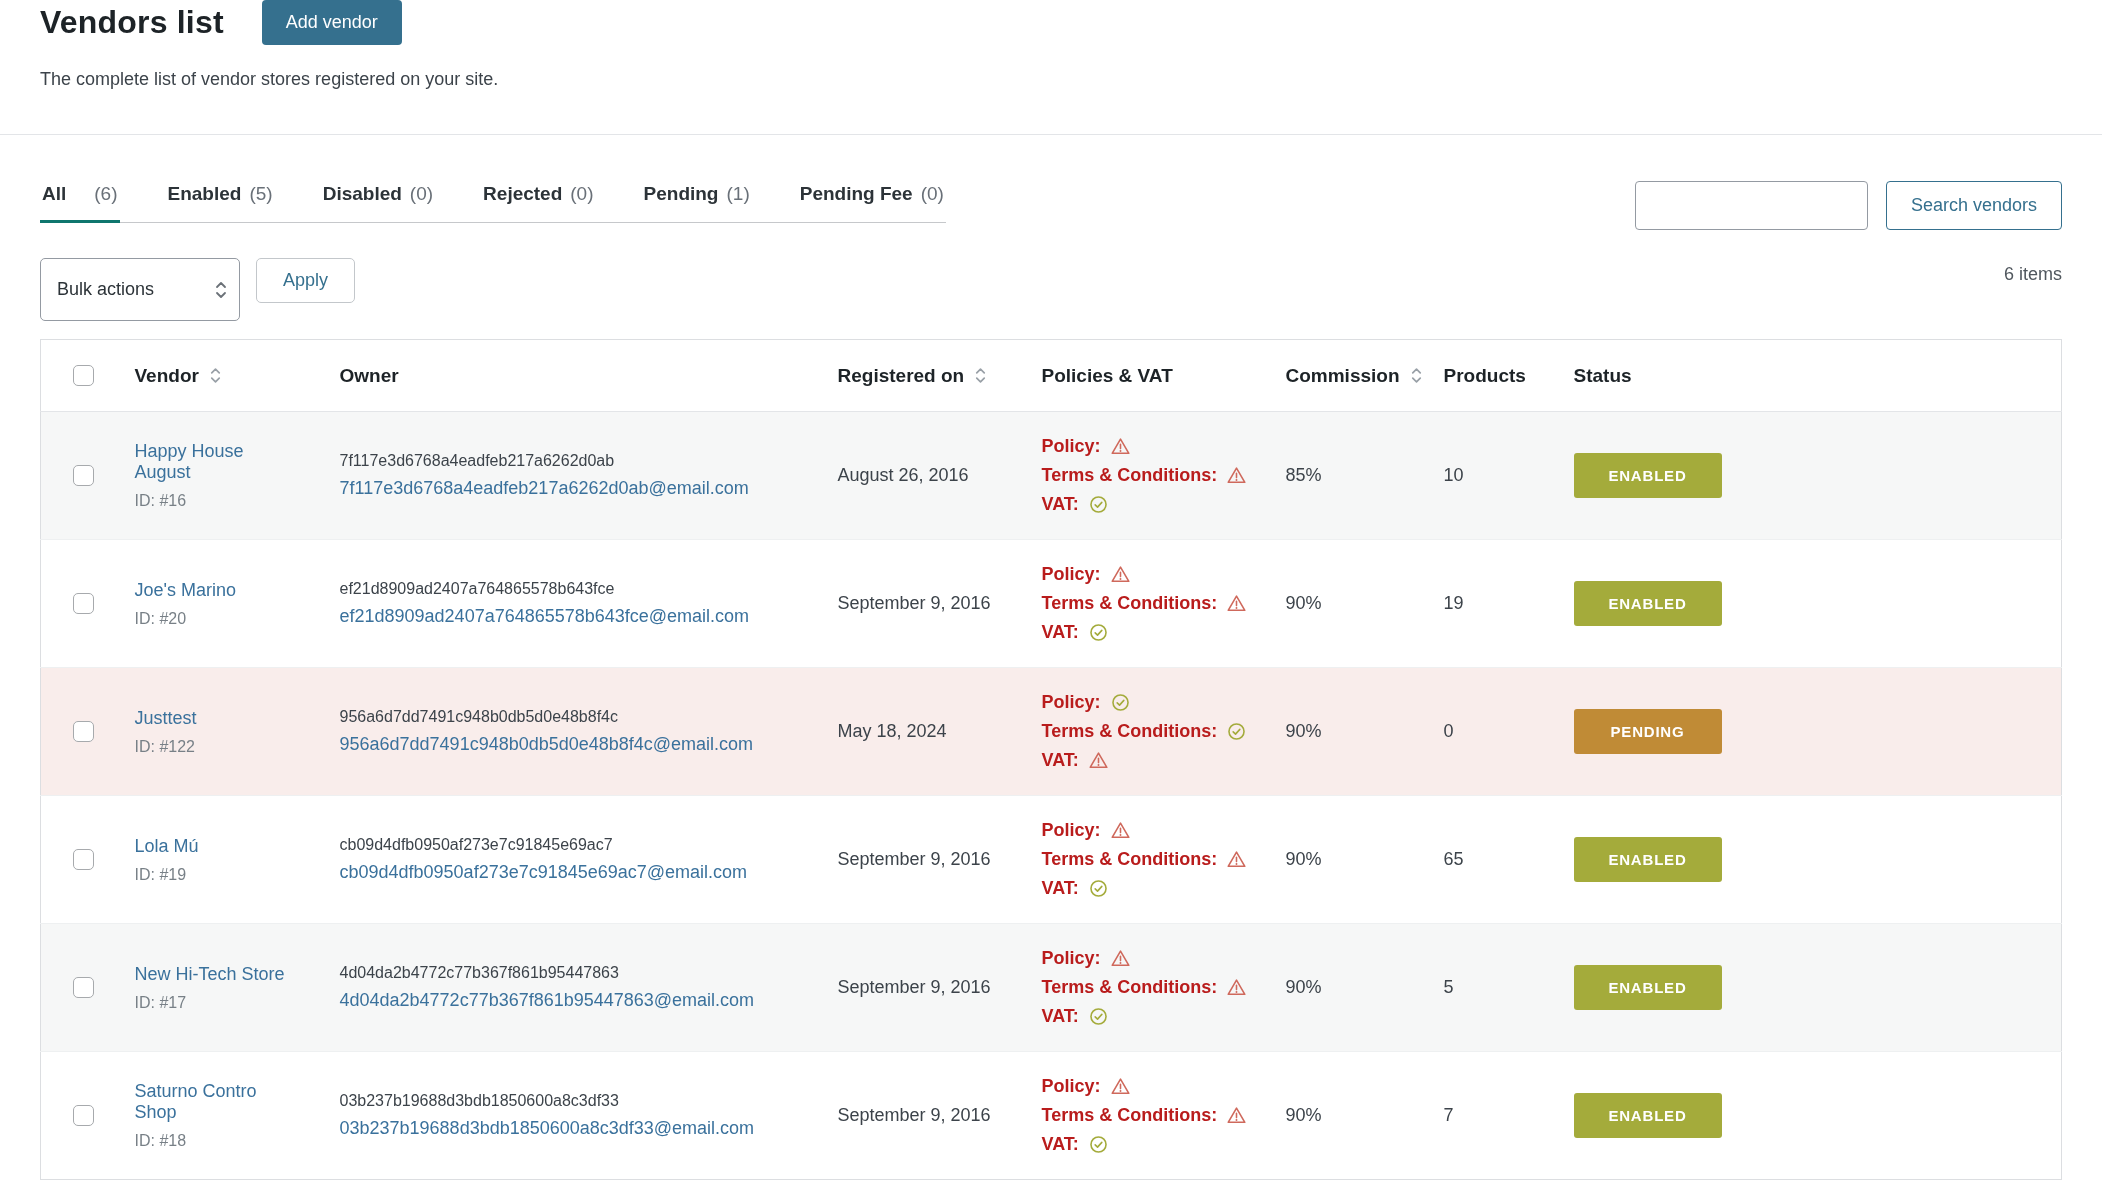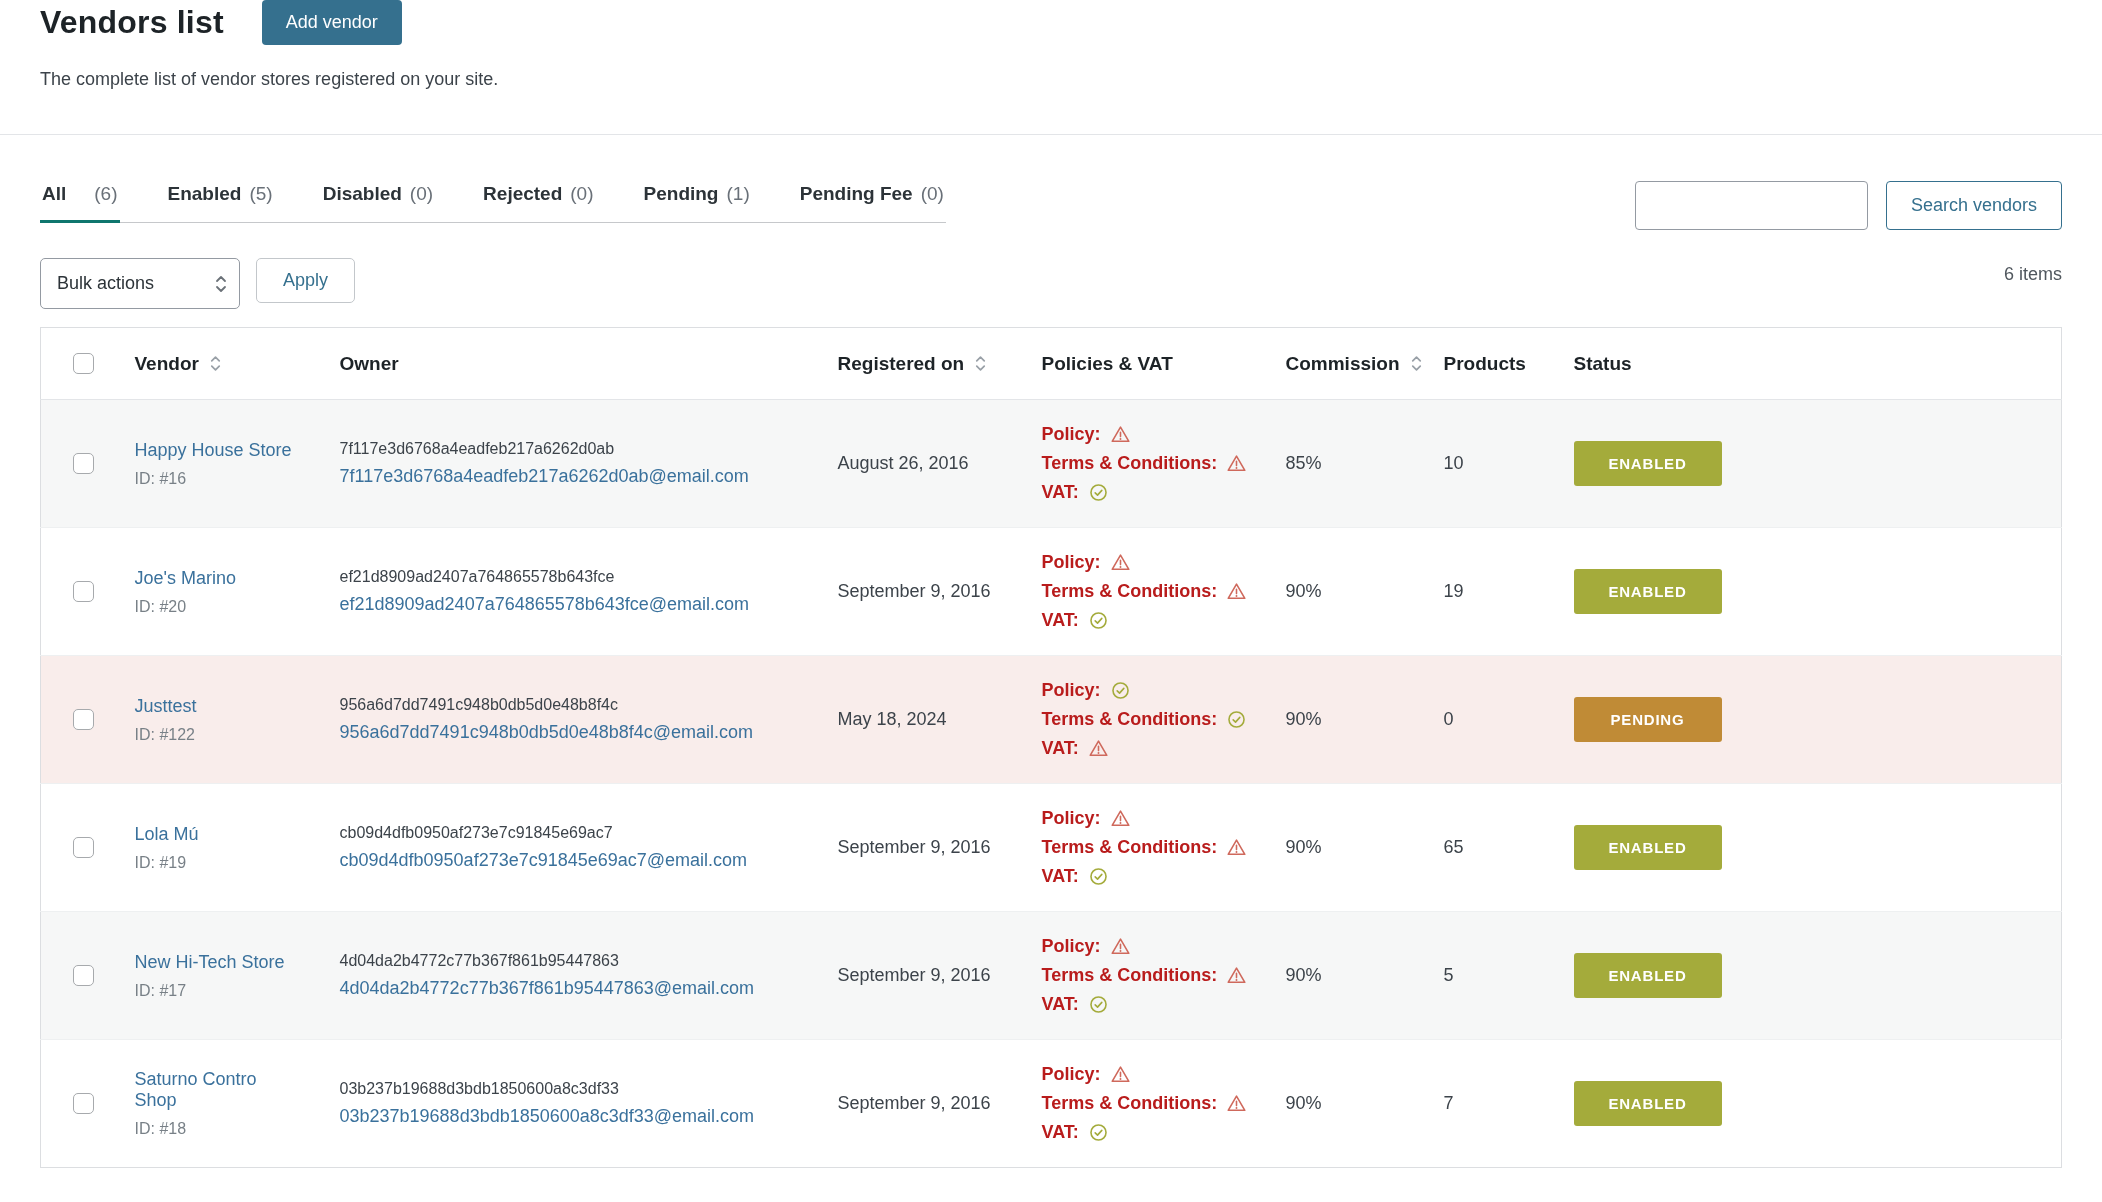--- a/index.html
+++ b/index.html
@@ -38,21 +38,21 @@
   }
   .btn-search {
     height:49px; padding:0 24px; background:#fff; border:1px solid var(--accent,#35708e);
     color:var(--accent,#35708e); border-radius:4px; font-family:inherit; font-size:18px; font-weight:500; cursor:pointer;
   }
 
   
   .bulk-row { margin-top:28px; display:flex; justify-content:space-between; align-items:flex-start; }
   .bulk-left { display:flex; gap:16px; }
   .select-control {
-    width:200px; height:51px; border:1px solid #949aa2; border-radius:5px; background:#fff;
+    width:200px; height:63px; border:1px solid #949aa2; border-radius:5px; background:#fff;
     display:flex; align-items:center; justify-content:space-between;
     padding:0 10px 0 16px; font-size:18px; color:#2c3338; cursor:pointer;
   }
   .btn-apply {
     height:45px; padding:0 26px; background:#fff; border:1px solid #c3c7cb; border-radius:5px;
     color:var(--accent,#35708e); font-family:inherit; font-size:18px; font-weight:500; cursor:pointer;
   }
   .items-count { font-size:18px; color:#50575e; margin-top:6px; }
 
   
@@ -211,21 +211,21 @@
           <span>Status</span>
         </th>
       </tr>
     </thead>
     <tbody id="vendors-tbody">
   <tr>
     <td class="col-check">
       <input type="checkbox" class="cb" style="">
     </td>
     <td class="td-vendor">
-      <a class="vendor-link">Happy House Store</a>
+      <a class="vendor-link">Happy House August</a>
       <div class="vendor-id">ID: #16</div>
     </td>
     <td>
       <div class="owner-hash">7f117e3d6768a4eadfeb217a6262d0ab</div>
       <a class="owner-email">7f117e3d6768a4eadfeb217a6262d0ab@email.com</a>
     </td>
     <td>August 26, 2016</td>
     <td>
       <div class="policy-line">
         <span class="plabel">Policy:</span>

